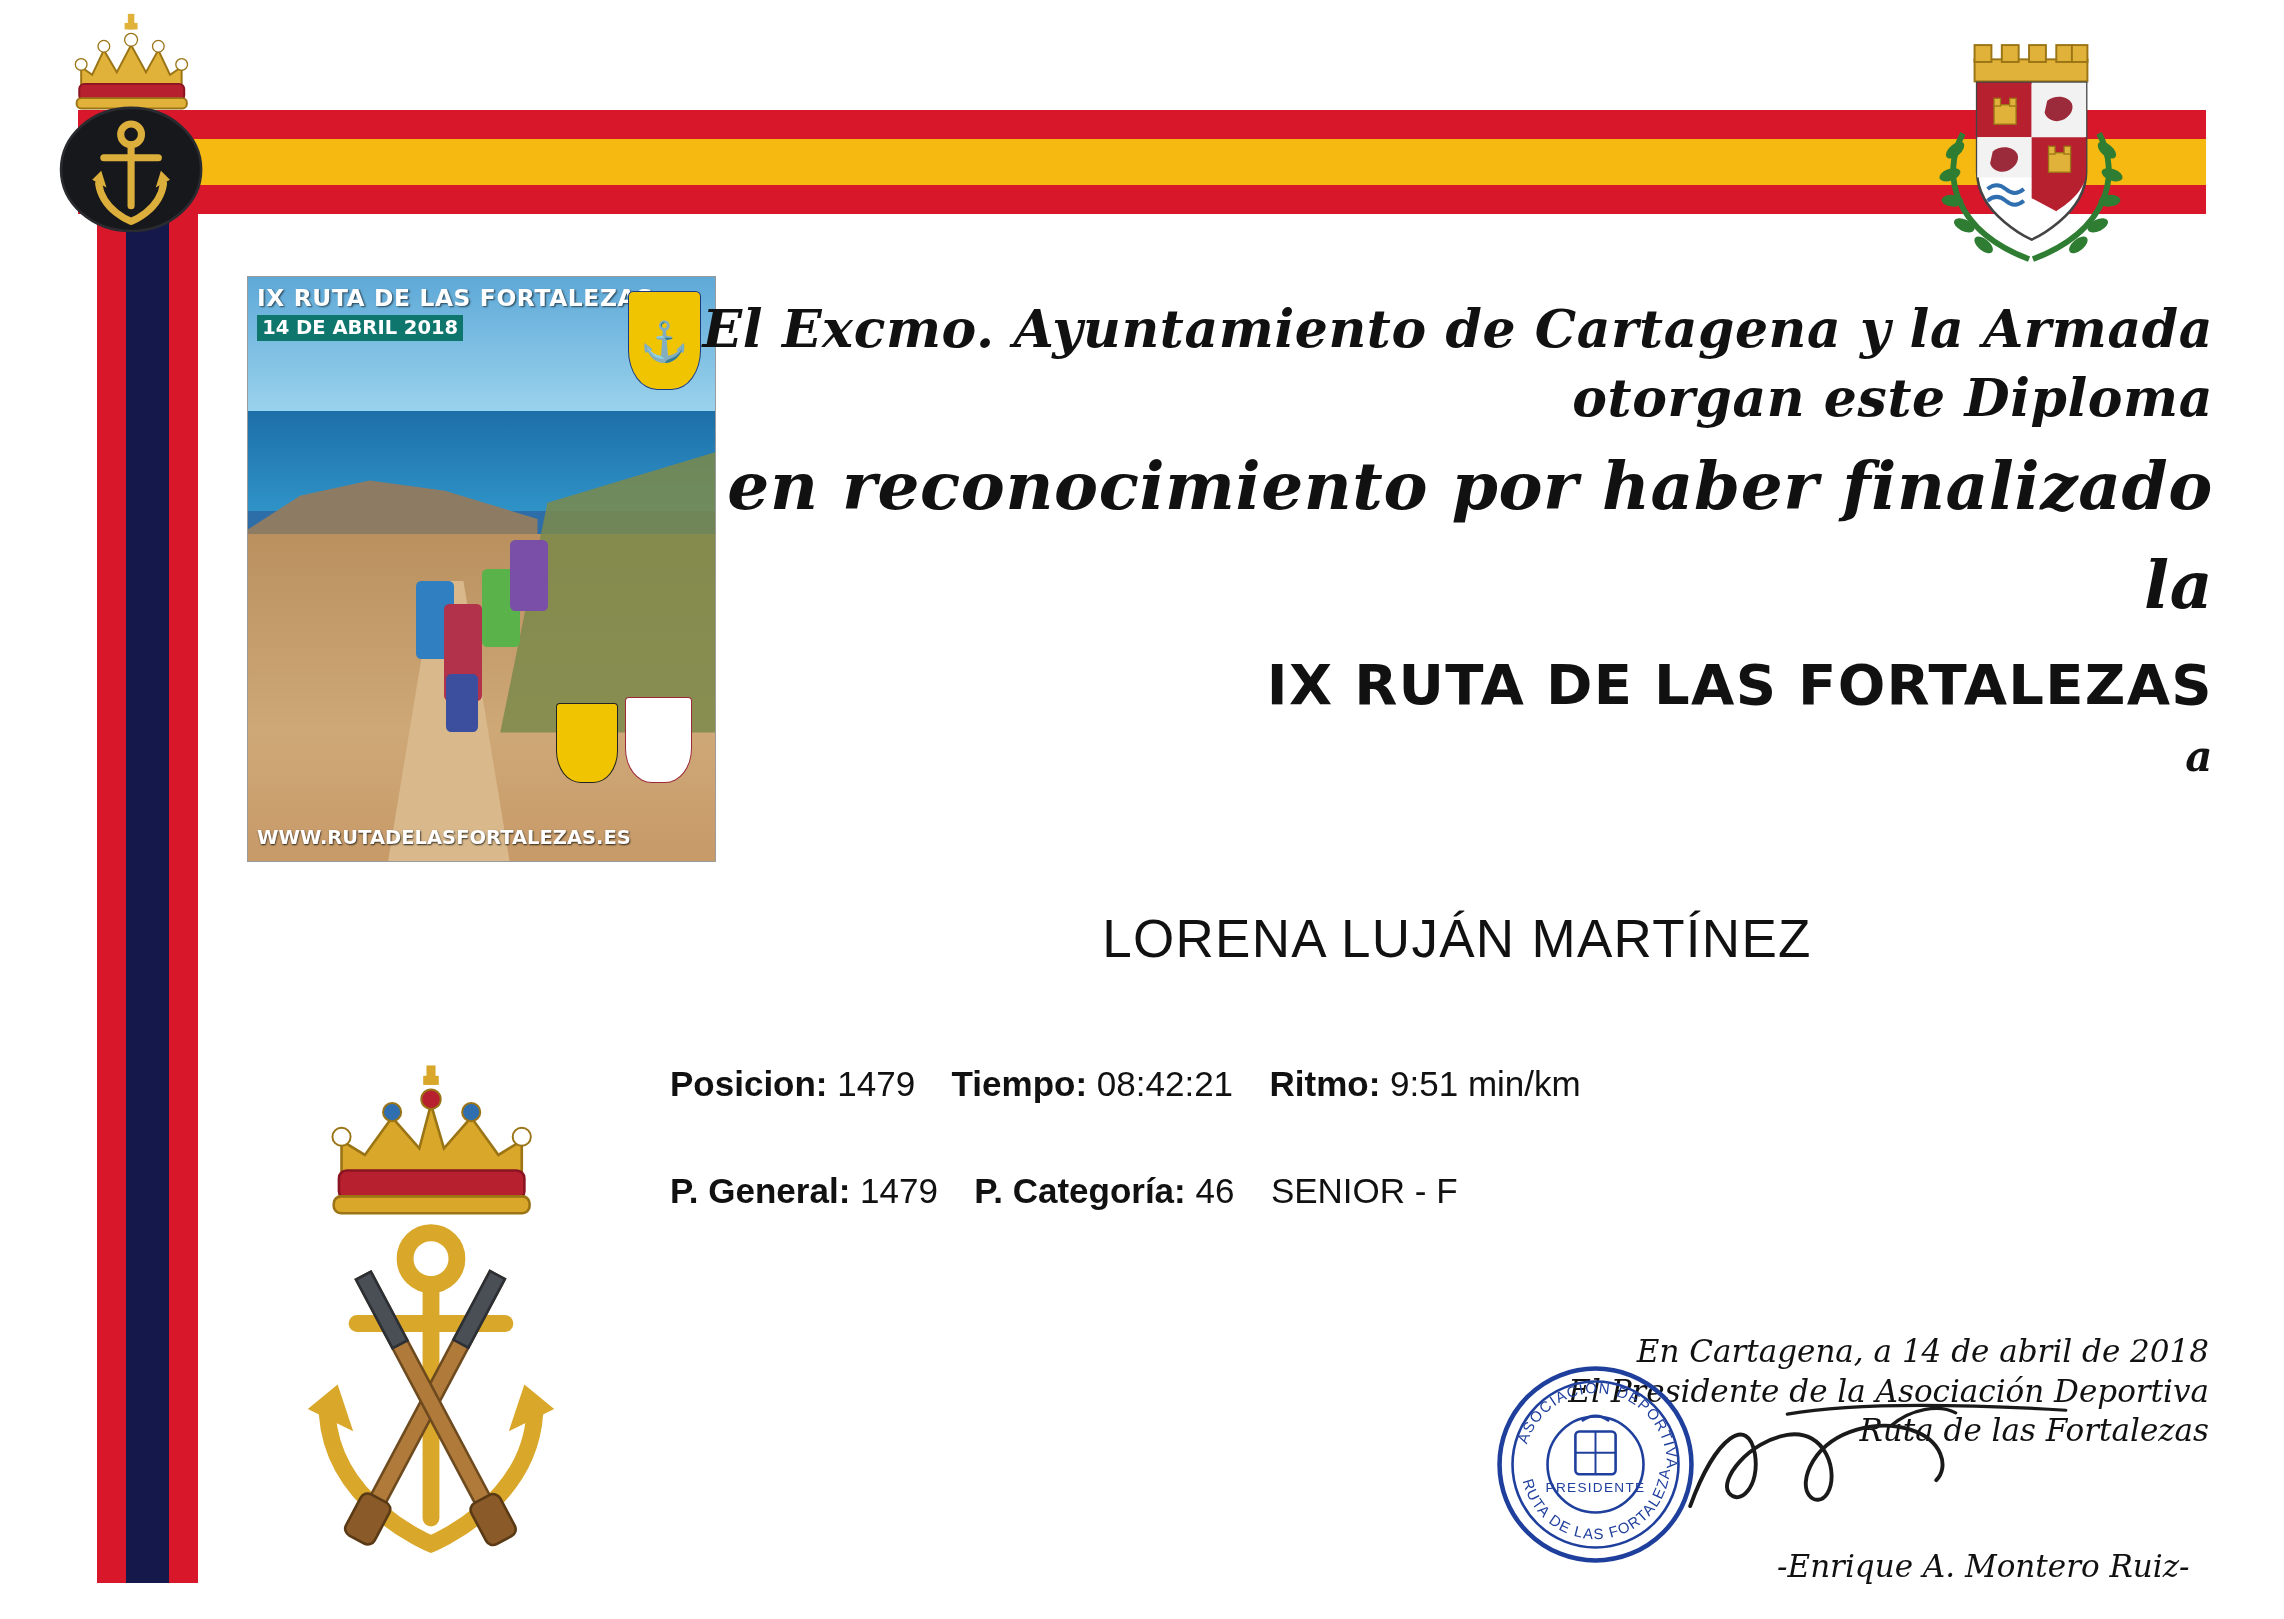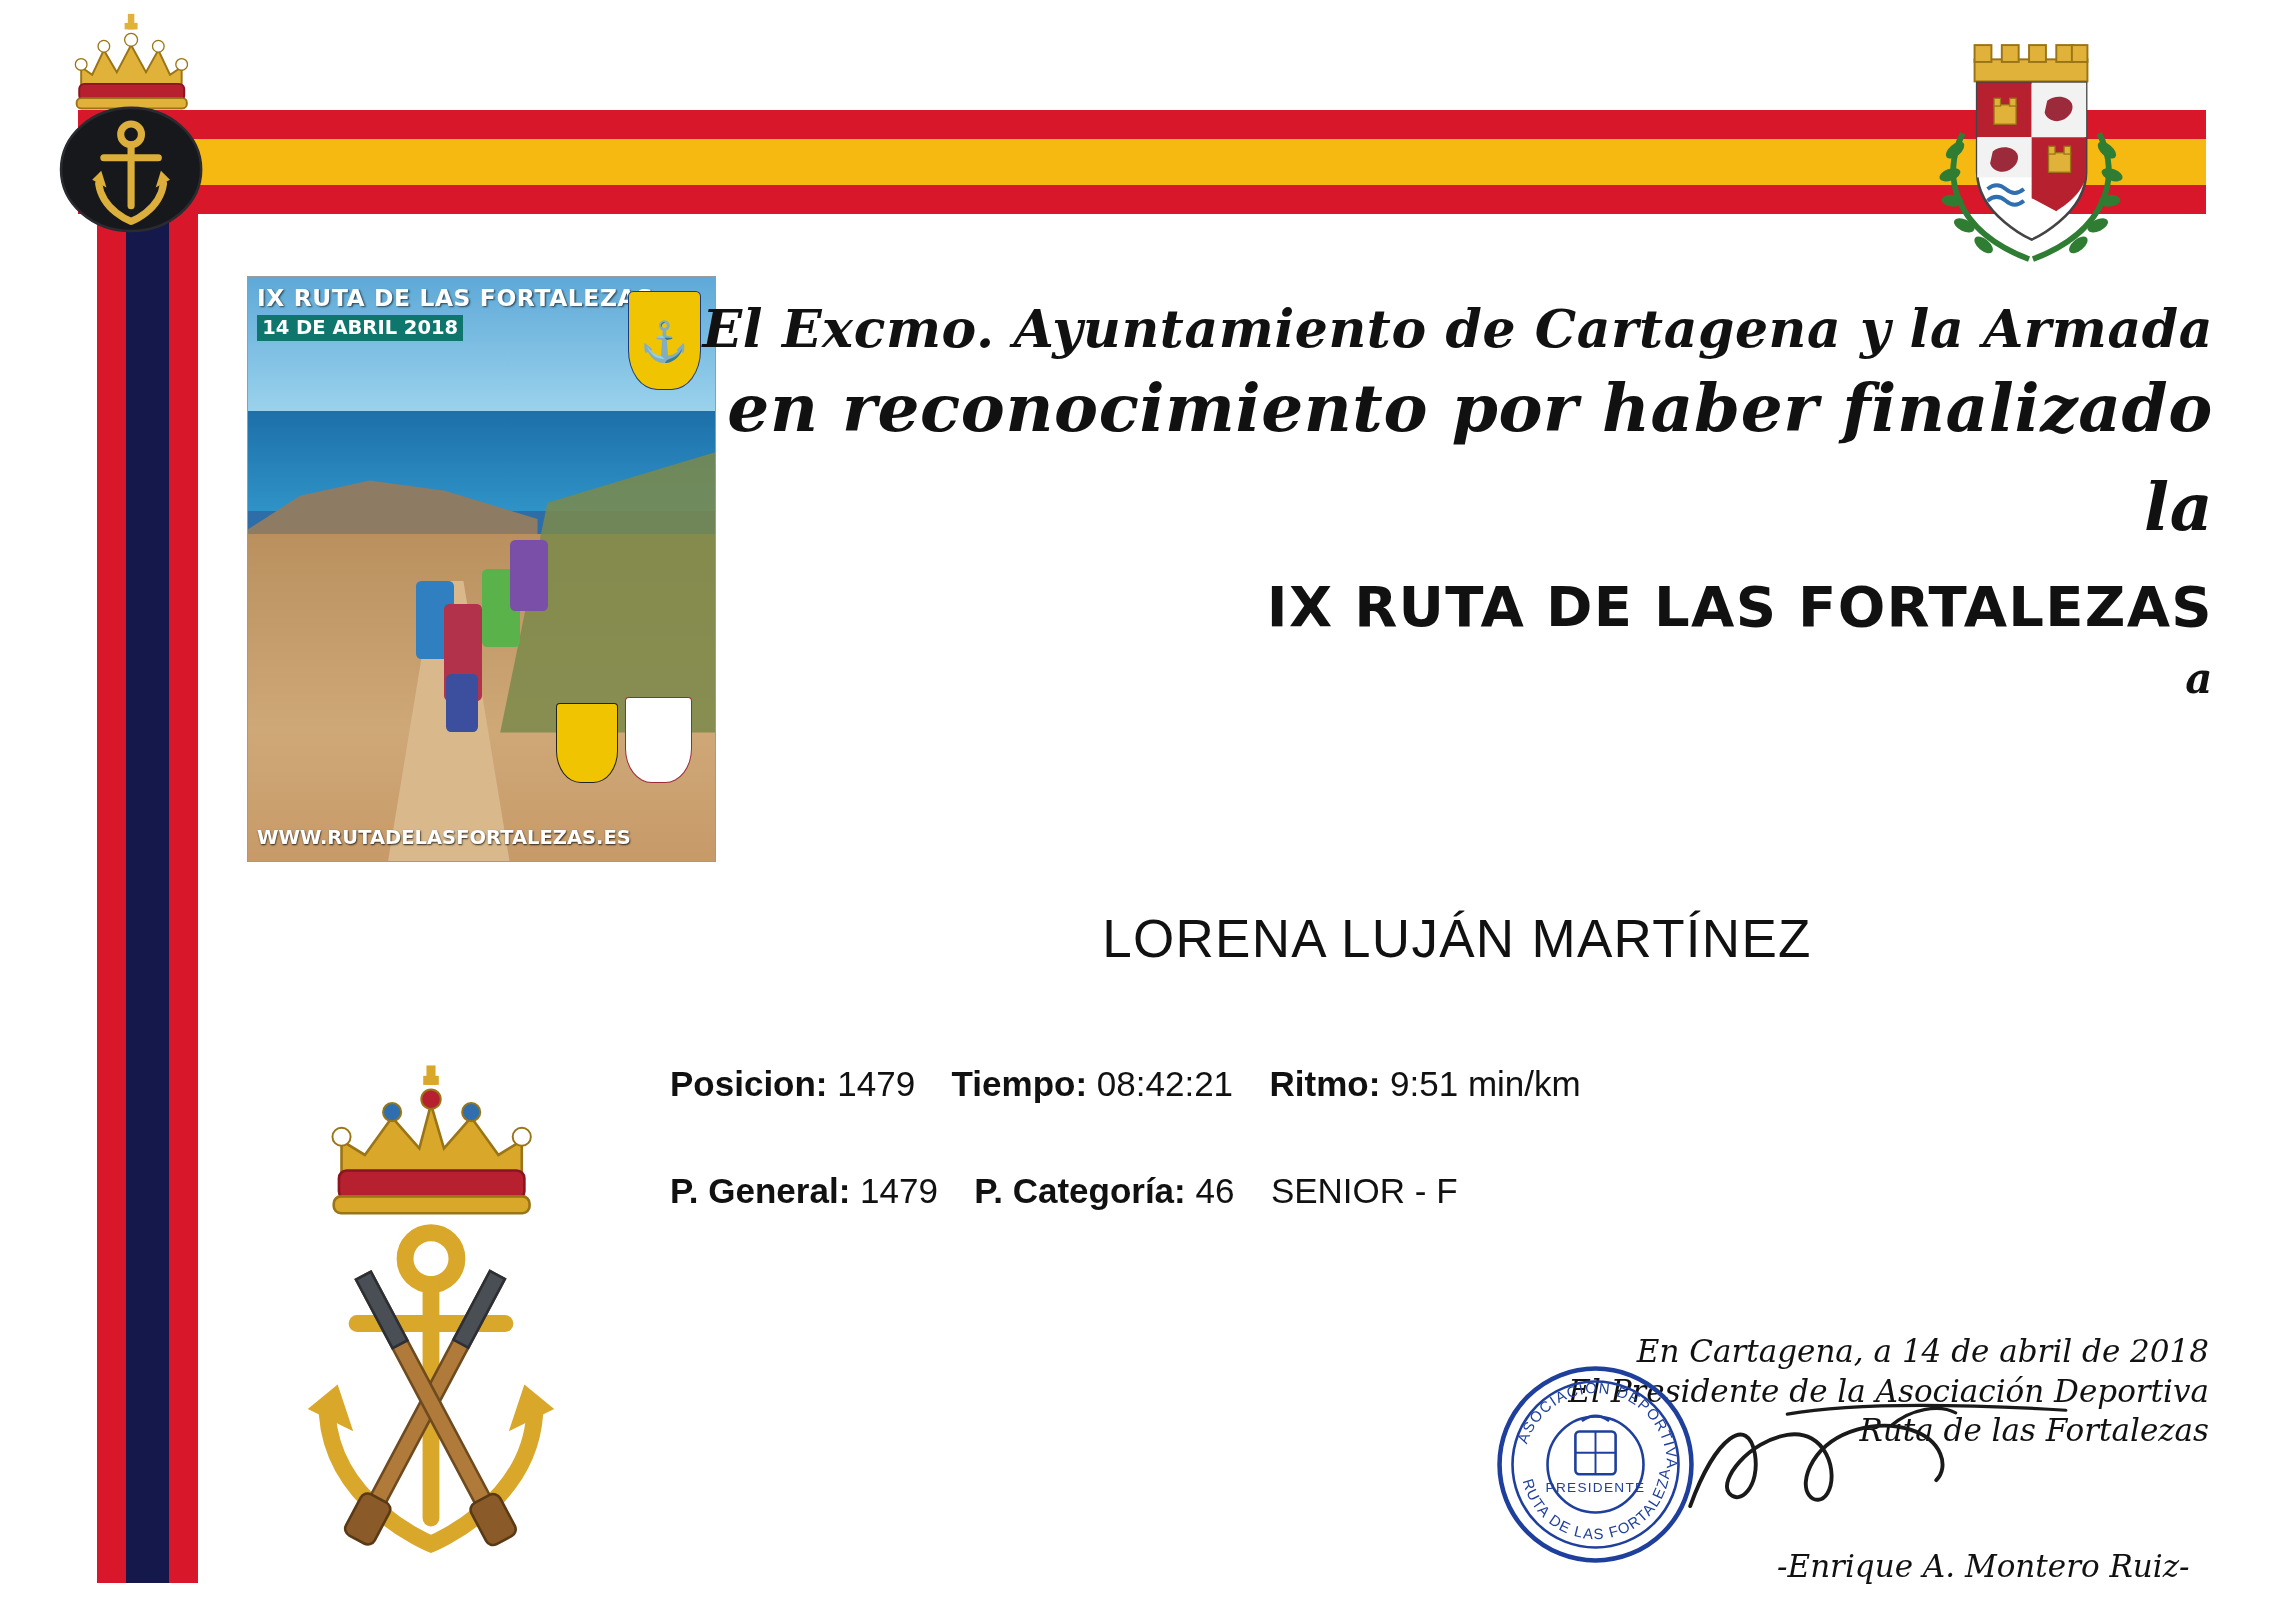--- a/index.html
+++ b/index.html
@@ -449,20 +449,21 @@
         <rect x="296" y="300" width="26" height="430" fill="#b07a3a" stroke="#6e4a1f" stroke-width="4"></rect>
         <rect x="296" y="300" width="26" height="120" fill="#4a4f55" stroke="#2c3035" stroke-width="4"></rect>
         <rect x="284" y="690" width="50" height="72" rx="12" fill="#8a5a28" stroke="#5a3a15" stroke-width="4"></rect>
       </g>
     </g>
   </svg>
 </div>
 
 <div id="cert-text">
   <div class="script line-1">El Excmo. Ayuntamiento de Cartagena y la Armada</div>
+  <div class="script line-2">otorgan este Diploma</div>
   <div class="script line-3">en reconocimiento por haber finalizado la</div>
   <div class="race-title">IX RUTA DE LAS FORTALEZAS</div>
   <div class="script line-a">a</div>
 </div>
 
 <div id="athlete-name">LORENA  LUJÁN MARTÍNEZ</div>
 
 <div id="result-line-1">
   <span class="rl-label">Posicion:</span>
   <span>1479</span>

